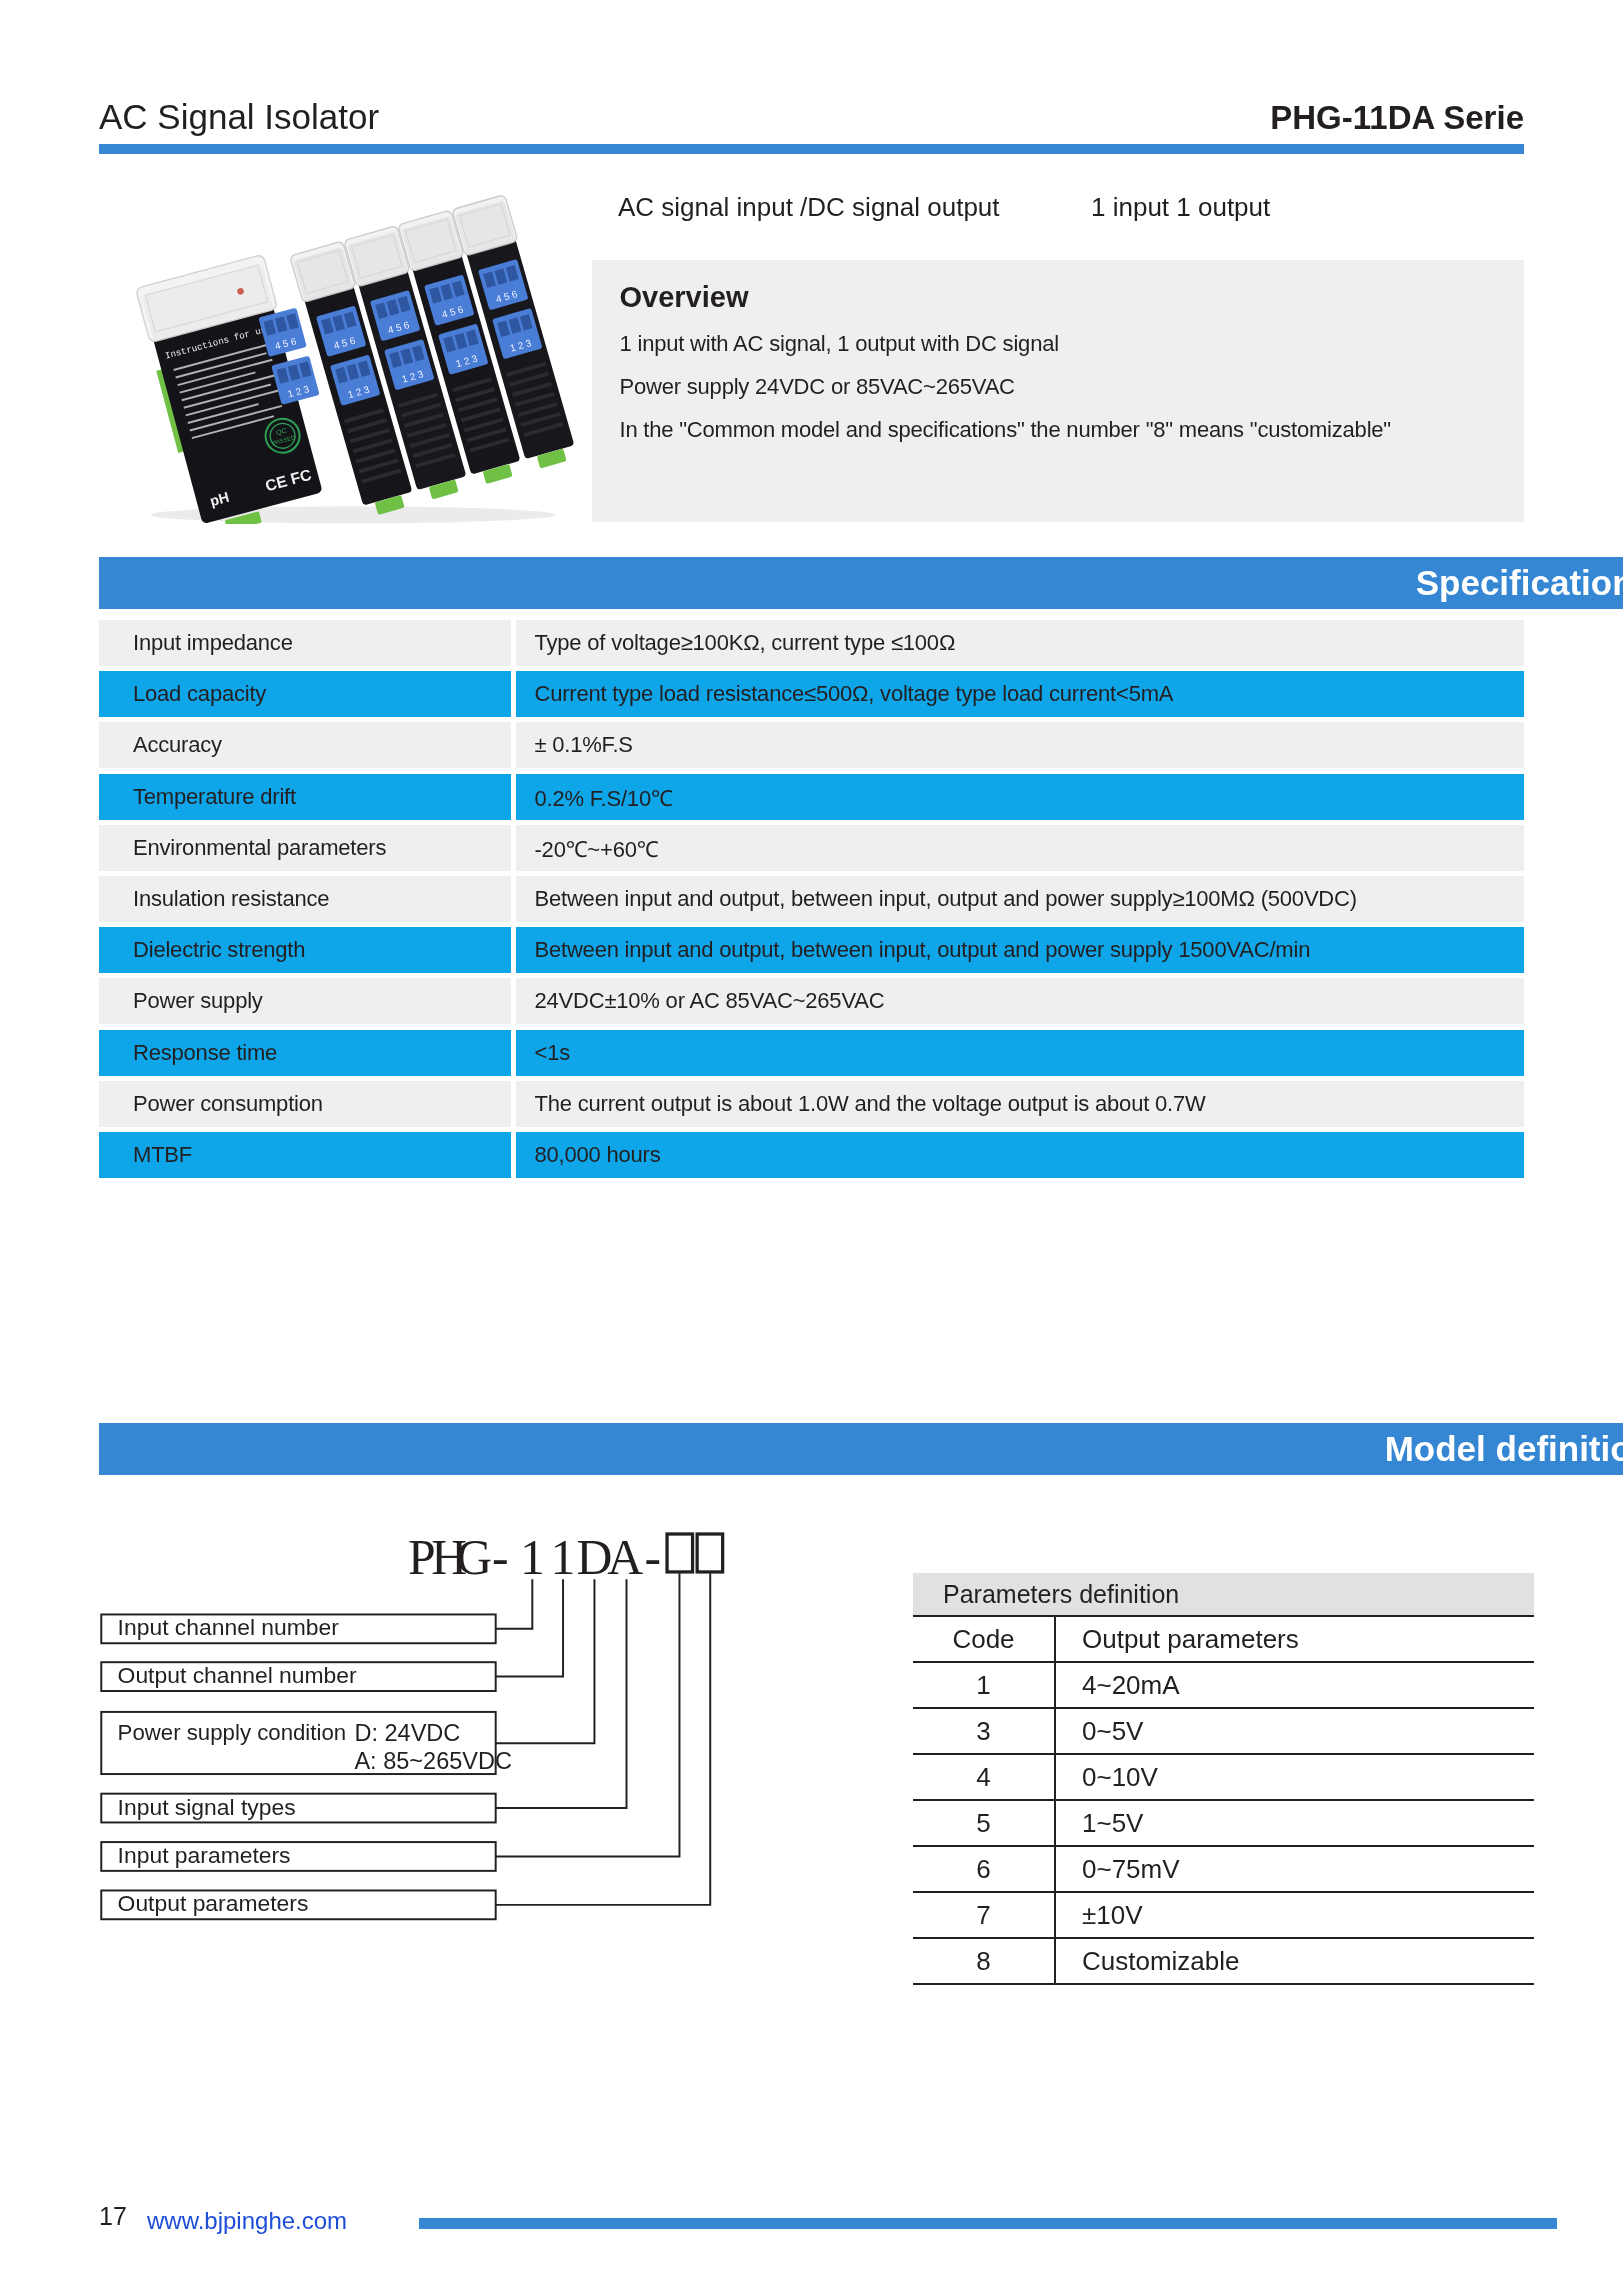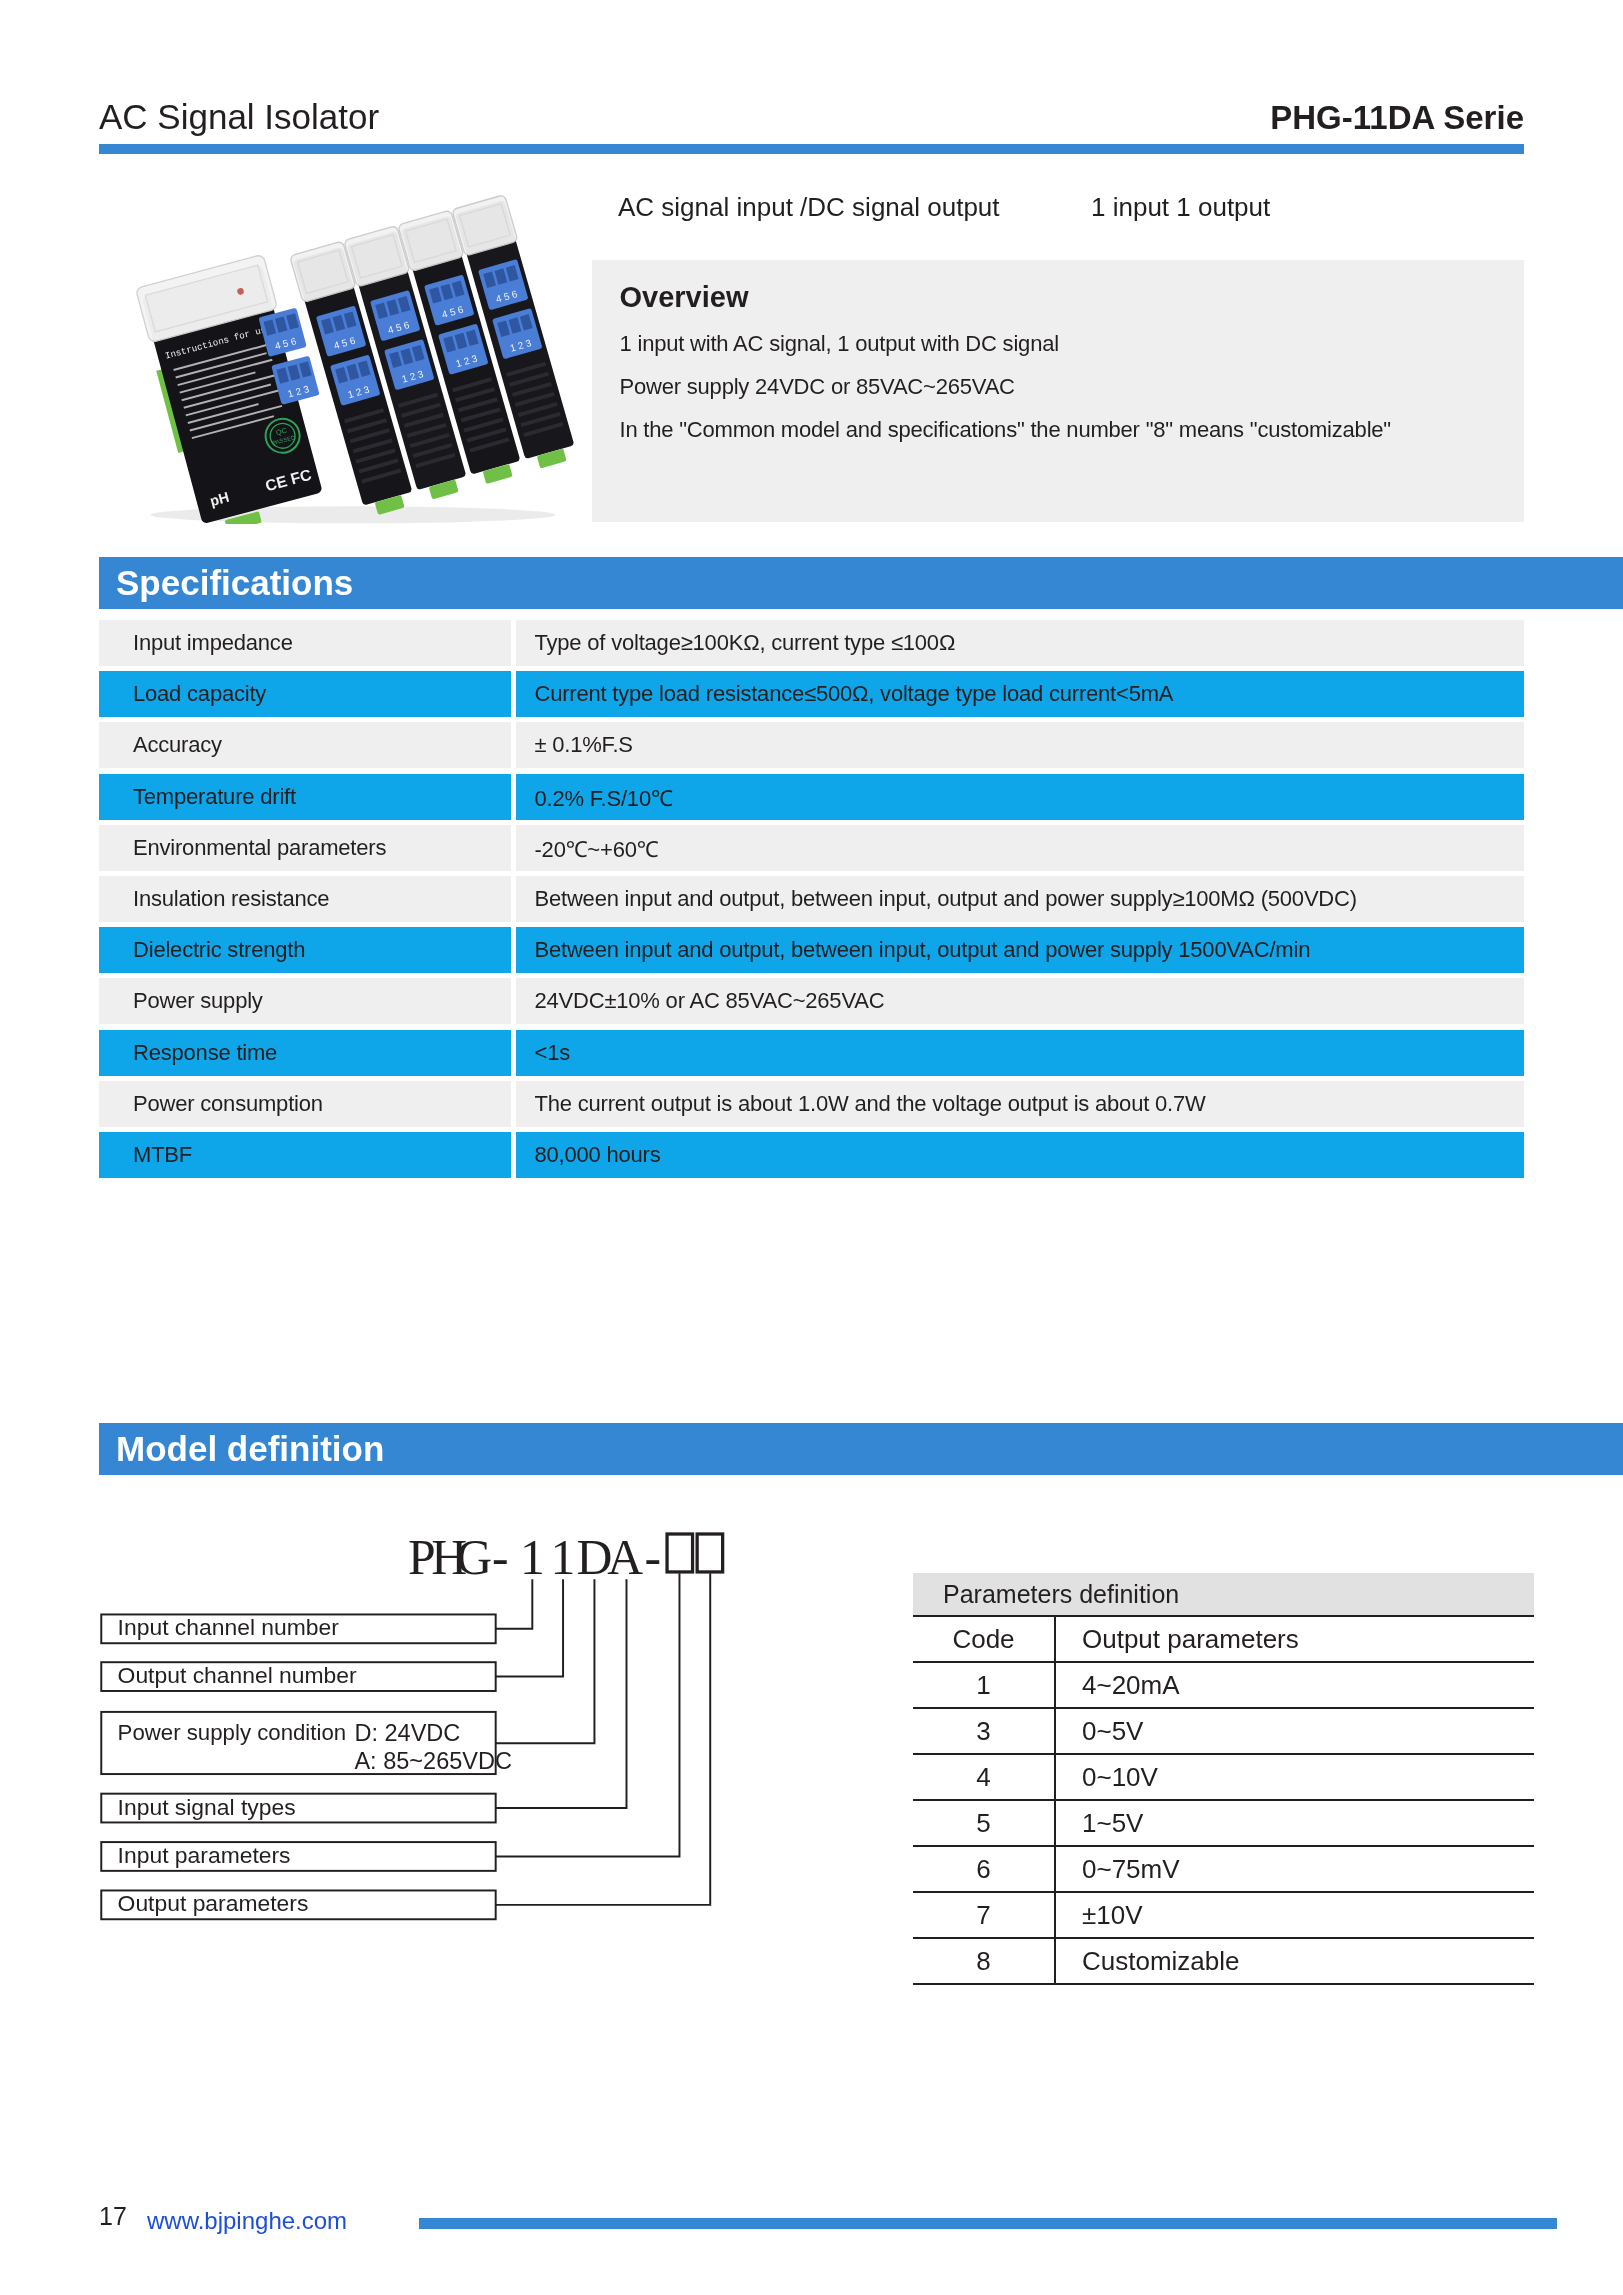--- a/index.html
+++ b/index.html
@@ -1,19 +1,19 @@
 <!DOCTYPE html>
 <html style="font-size:10.5px"><head>
 <meta charset="utf-8">
 <style>
   * { margin:0; padding:0; box-sizing:border-box; }
   body { background:#888; font-family:"Liberation Sans", sans-serif; }
   .page {
     position:relative; width:1623px; height:2295px; background:#ffffff;
-    margin:0 auto; overflow:hidden; color:#231f20;
+    margin:0 auto; overflow:hidden; color:#231f20;text-align:right;
   }
   
   .title-left  { position:absolute; left:99px; top:97px; font-size:35px; font-weight:500; letter-spacing:0; }
   .title-right { position:absolute; right:99px; top:99px; font-size:33px; font-weight:600; }
   .header-rule { position:absolute; left:99px; top:144px; width:1425px; height:9.8px; background:#3586d3; }
 
   
   .intro-heading-left  { position:absolute; left:618px;  top:192px; font-size:26px; }
   .intro-heading-right { position:absolute; left:1091px; top:192px; font-size:26px; }
   .overview-box { position:absolute; left:592px; top:260px; width:932px; height:262px; background:#efefef; }

